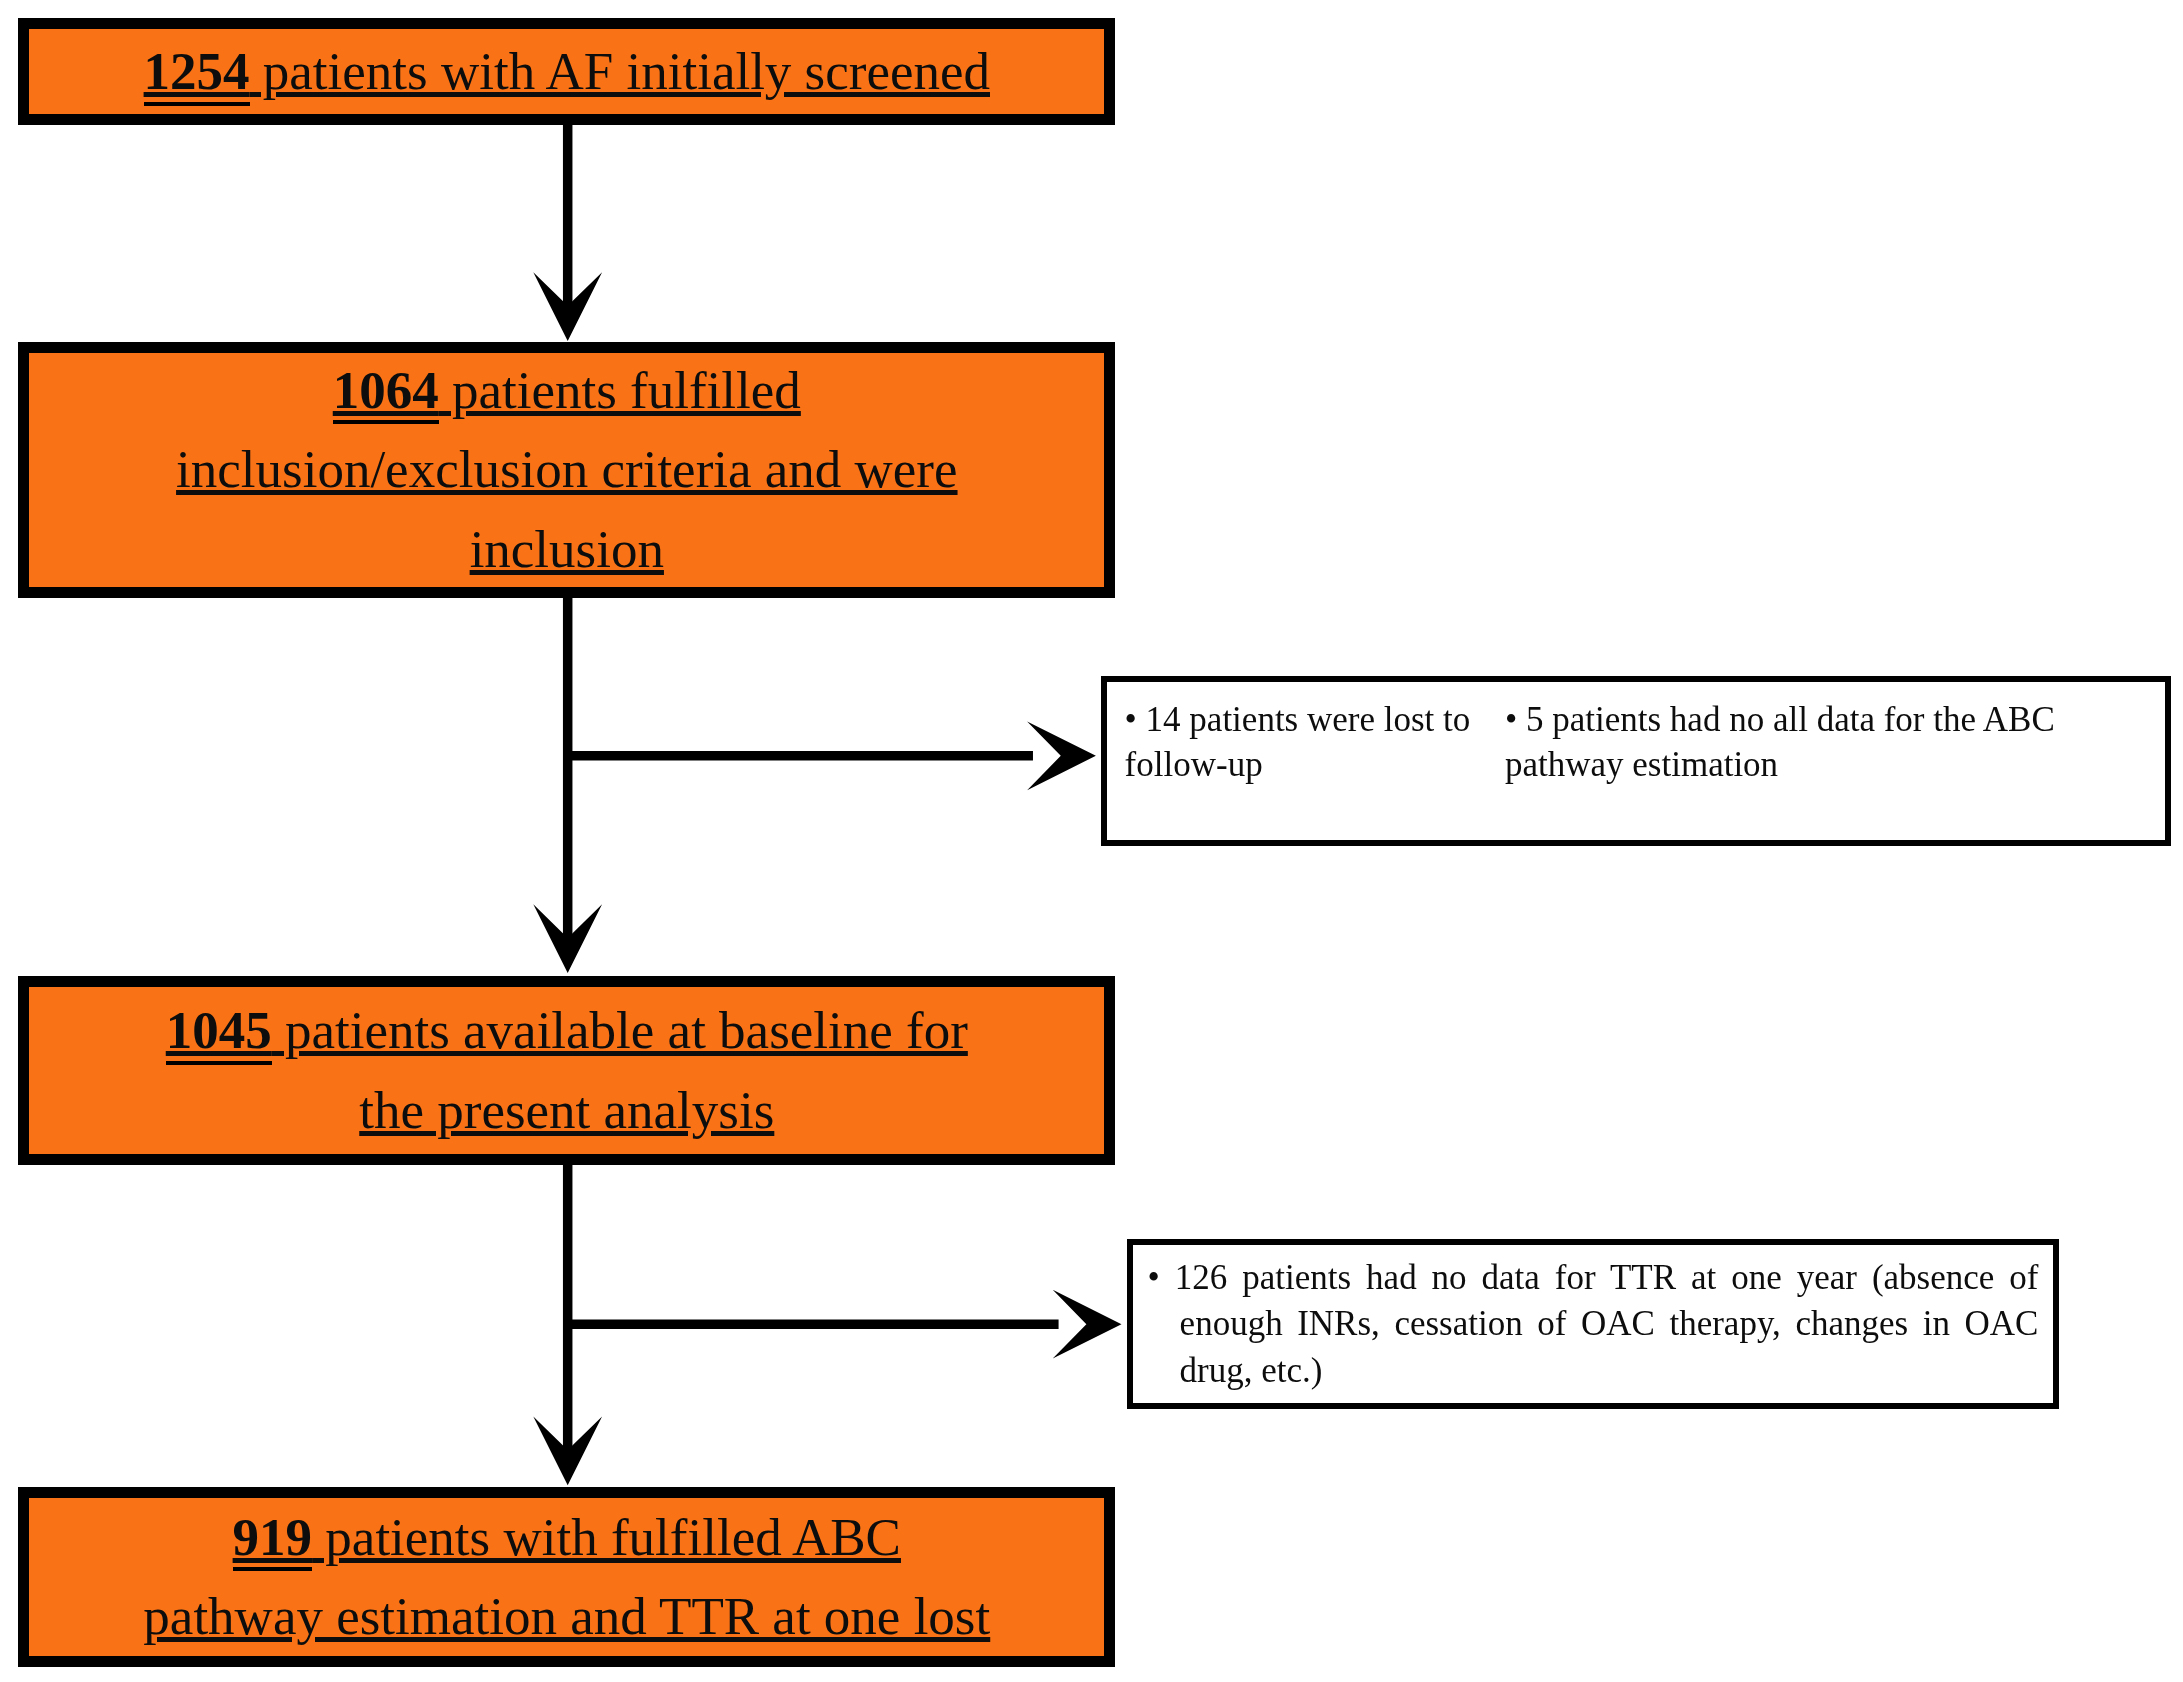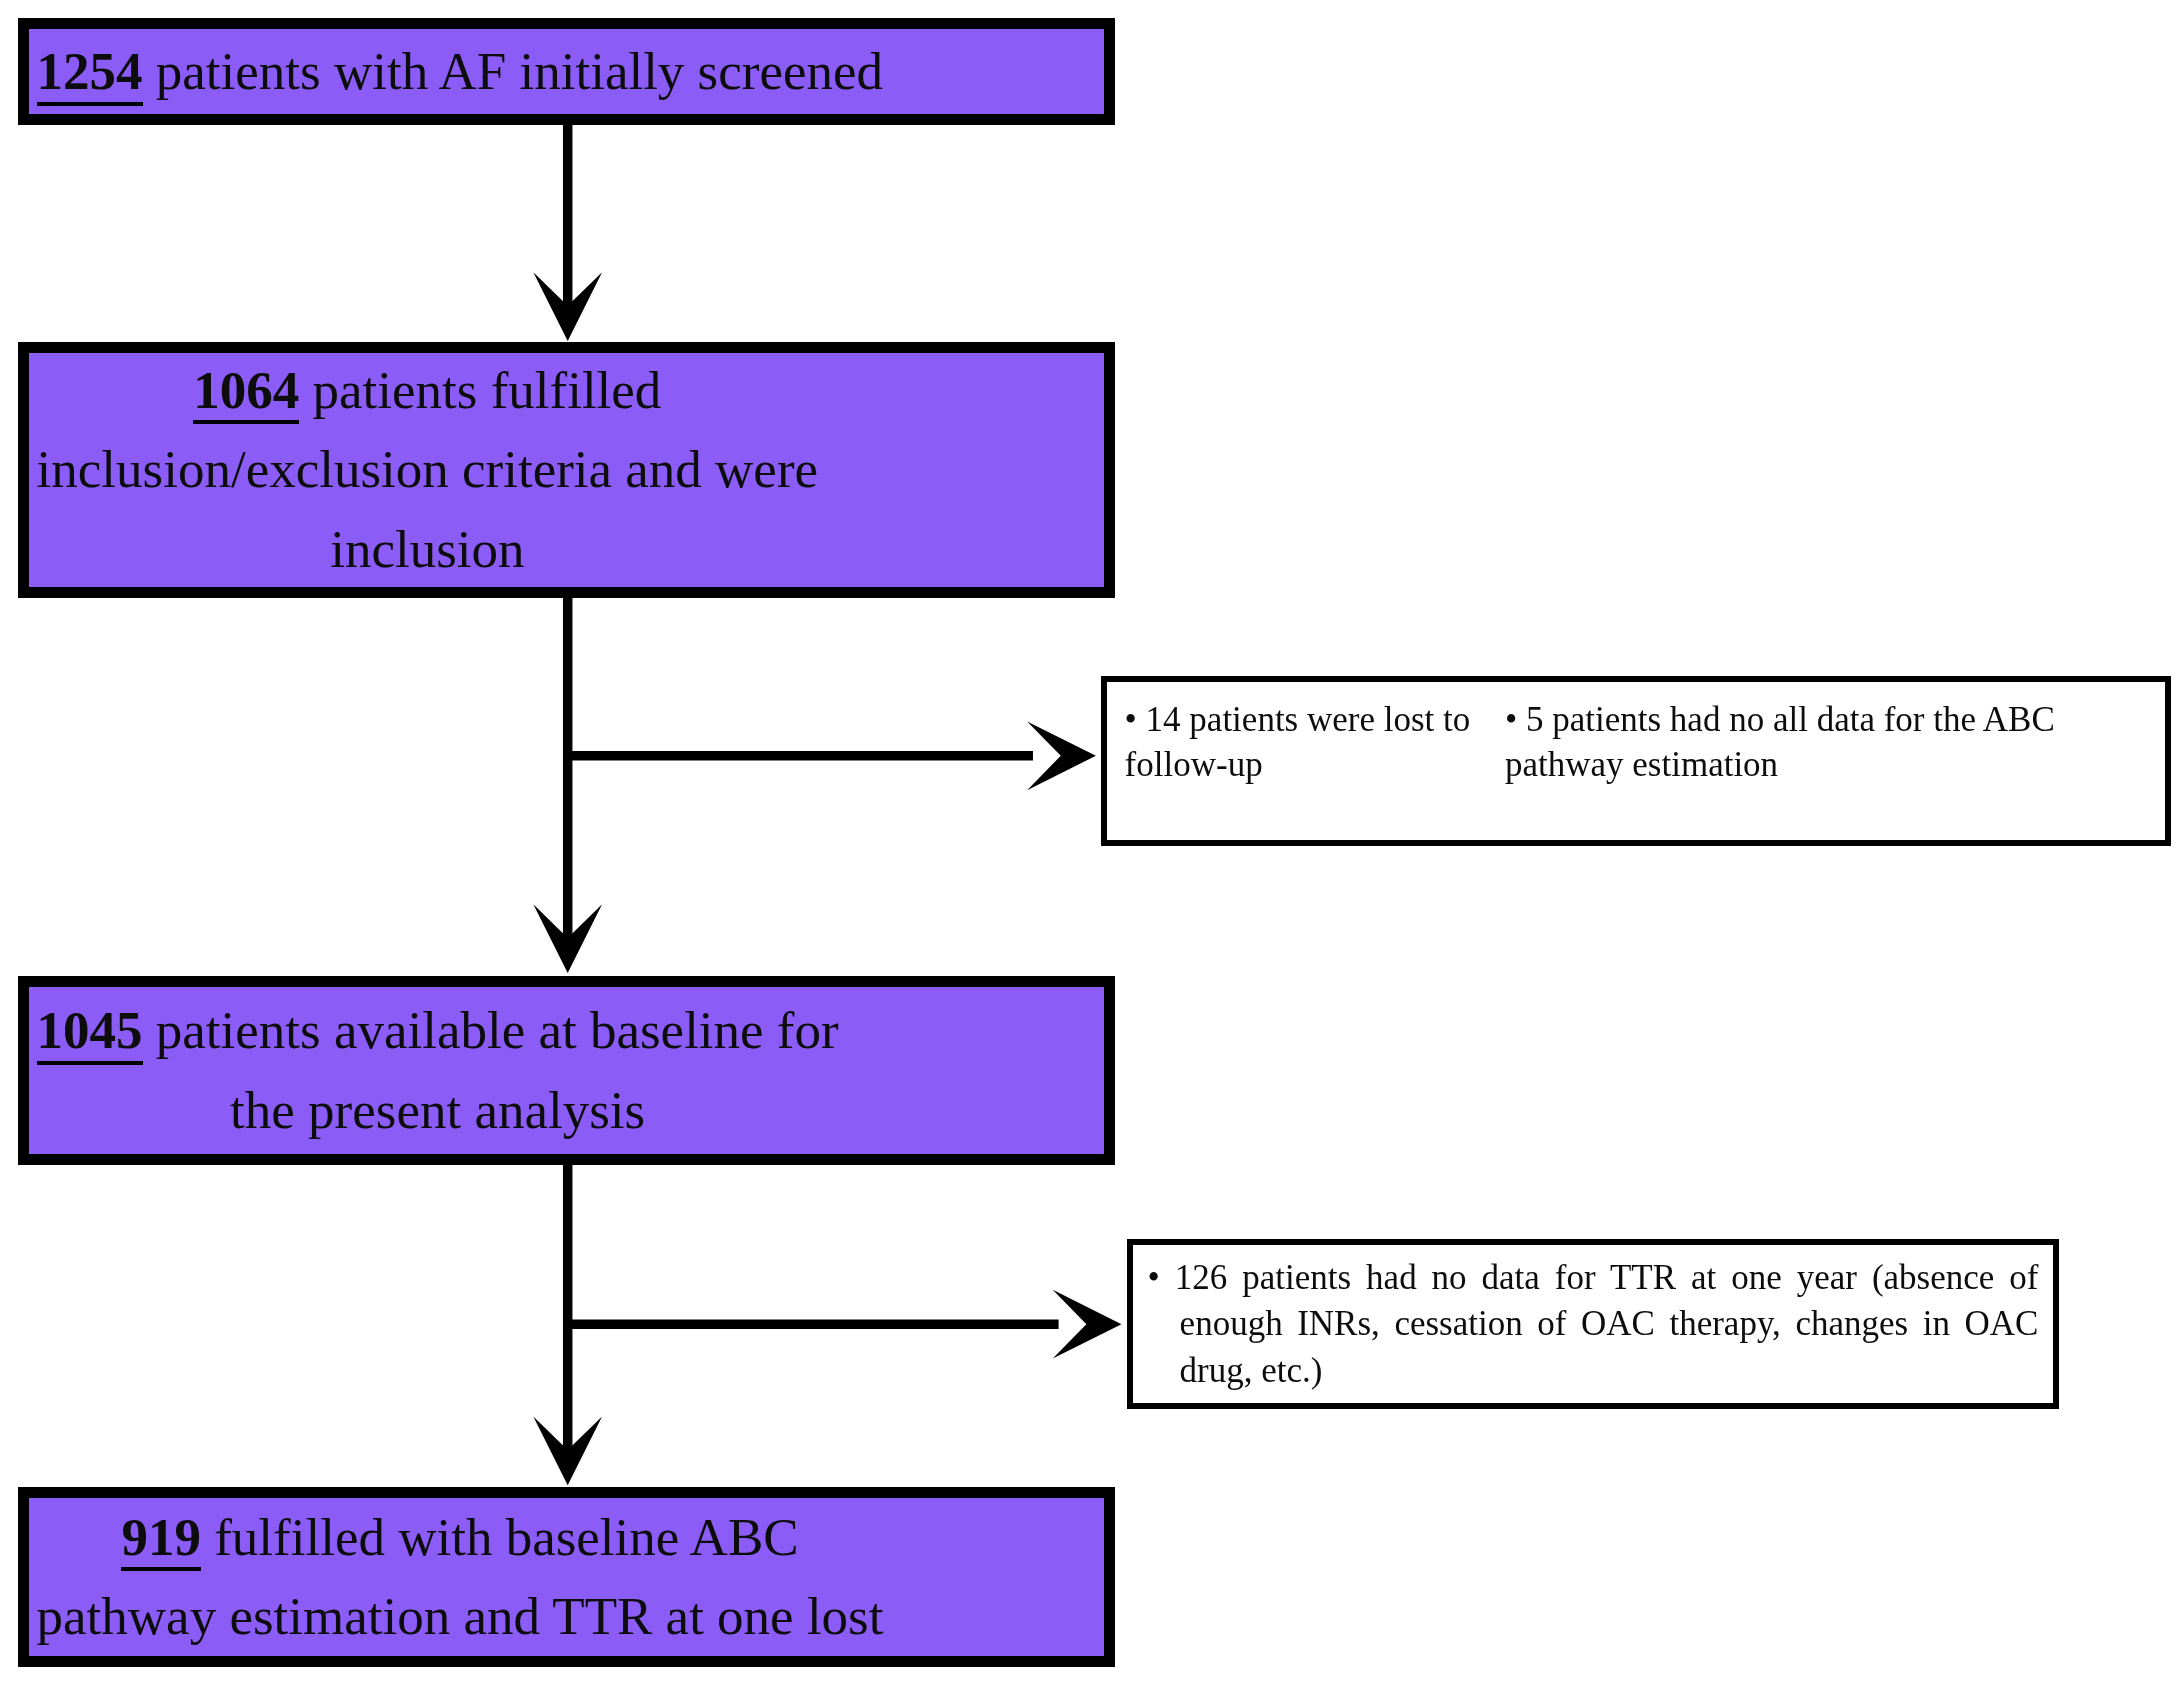--- a/index.html
+++ b/index.html
@@ -19,24 +19,26 @@
   .connectors {
     position: absolute;
     left: 0;
     top: 0;
     width: 2183px;
     height: 1682px;
   }
   .fbox {
     position: absolute;
     box-sizing: border-box;
-    background: #8b5cf6;
+    background: #f97316;
     display: flex;
     align-items: center;
+    justify-content: center;
     text-align: center;
+    text-decoration: underline;
   }
   .mainbox {
     border: 11px solid #000000;
     left: 18.3px;
     width: 1097px;
     font-size: 53px;
     line-height: 1.5;
     padding: 0 7.3px;
   }
   .sidebox {
@@ -131,19 +133,19 @@
 
   <div class="sidebox side2">
     <div class="hang">
       <span>•</span>
       <span>126 patients had no data for TTR at one year (absence of enough INRs, cessation of OAC therapy, changes in OAC drug, etc.)</span>
     </div>
   </div>
 
   <div class="fbox mainbox box4">
     <div>
-      <span class="num">919</span><span> fulfilled with baseline ABC</span><br>
+      <span class="num">919</span><span> patients with fulfilled ABC</span><br>
       <span>pathway estimation and TTR at one lost</span>
     </div>
   </div>
 
 </div>
 
 
 </body></html>

